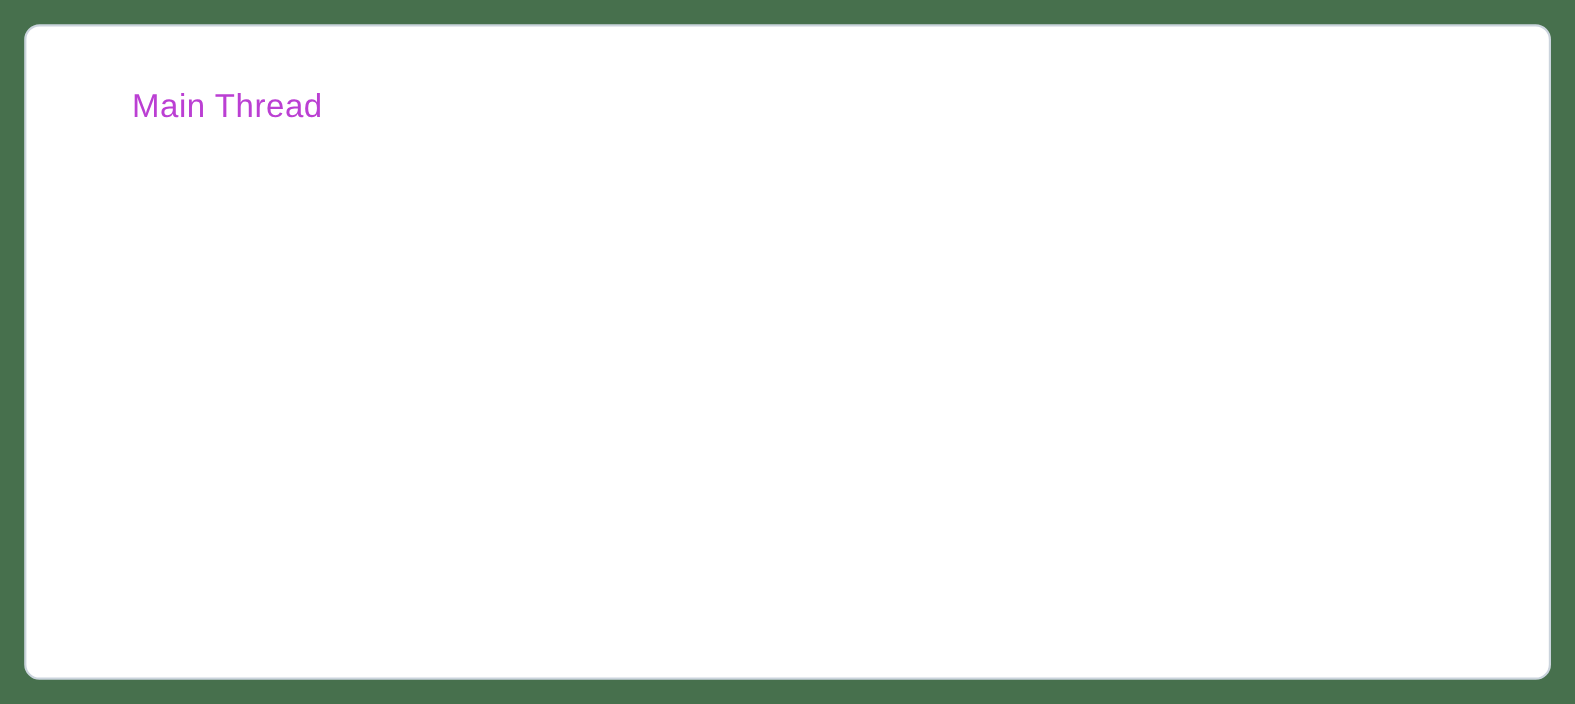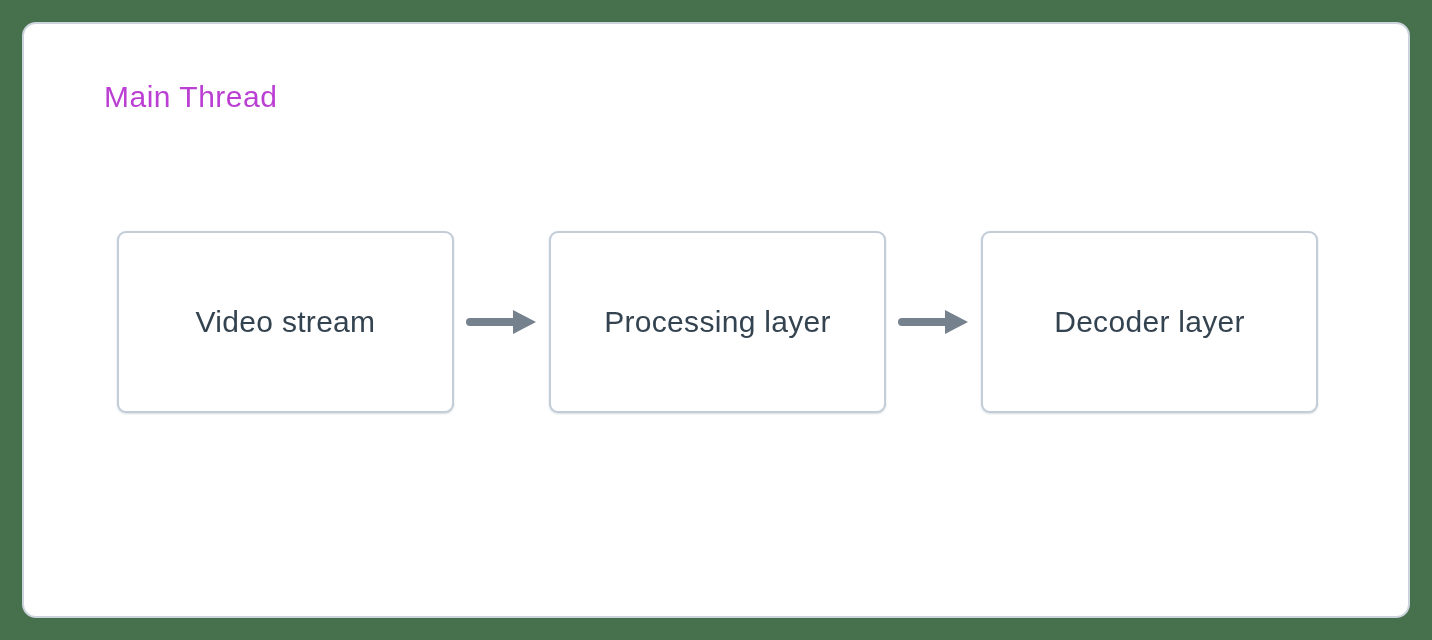--- a/index.html
+++ b/index.html
@@ -23,21 +23,21 @@
     position:absolute;
     left:22px;top:22px;
     width:1388px;height:596px;
     box-sizing:border-box;
     background:var(--card-bg);
     border:2px solid var(--card-border);
     border-radius:14px;
   }
   .title{
     position:absolute;
-    left:80px;top:56px;
+    left:96px;top:56px;
     font-size:30px;
     line-height:1.1;
     letter-spacing:0.5px;
     color:var(--title);
     font-weight:400;
   }
   .flow{
     position:absolute;
     left:93px;top:207px;
     display:flex;
@@ -62,42 +62,13 @@
   }
   .arrow-cell svg{display:block;}
 </style>
 </head>
 <body>
 
 <div class="card">
 
   <div class="title">Main Thread</div>
 
-  <div class="flow">
-
-    <div class="node">
-      <span>Video stream</span>
-    </div>
-
-    <div class="arrow-cell">
-      <svg width="72" height="36" viewBox="0 0 72 36" aria-hidden="true">
-        <line x1="4" y1="18" x2="50" y2="18" stroke="#75818D" stroke-width="8" stroke-linecap="round"></line>
-        <polygon points="47,6 70,18 47,30" fill="#75818D"></polygon>
-      </svg>
-    </div>
-
-    <div class="node">
-      <span>Processing layer</span>
-    </div>
-
-    <div class="arrow-cell">
-      <svg width="72" height="36" viewBox="0 0 72 36" aria-hidden="true">
-        <line x1="4" y1="18" x2="50" y2="18" stroke="#75818D" stroke-width="8" stroke-linecap="round"></line>
-        <polygon points="47,6 70,18 47,30" fill="#75818D"></polygon>
-      </svg>
-    </div>
-
-    <div class="node">
-      <span>Decoder layer</span>
-    </div>
-
-  </div>
 </div>
 
 </body></html>

